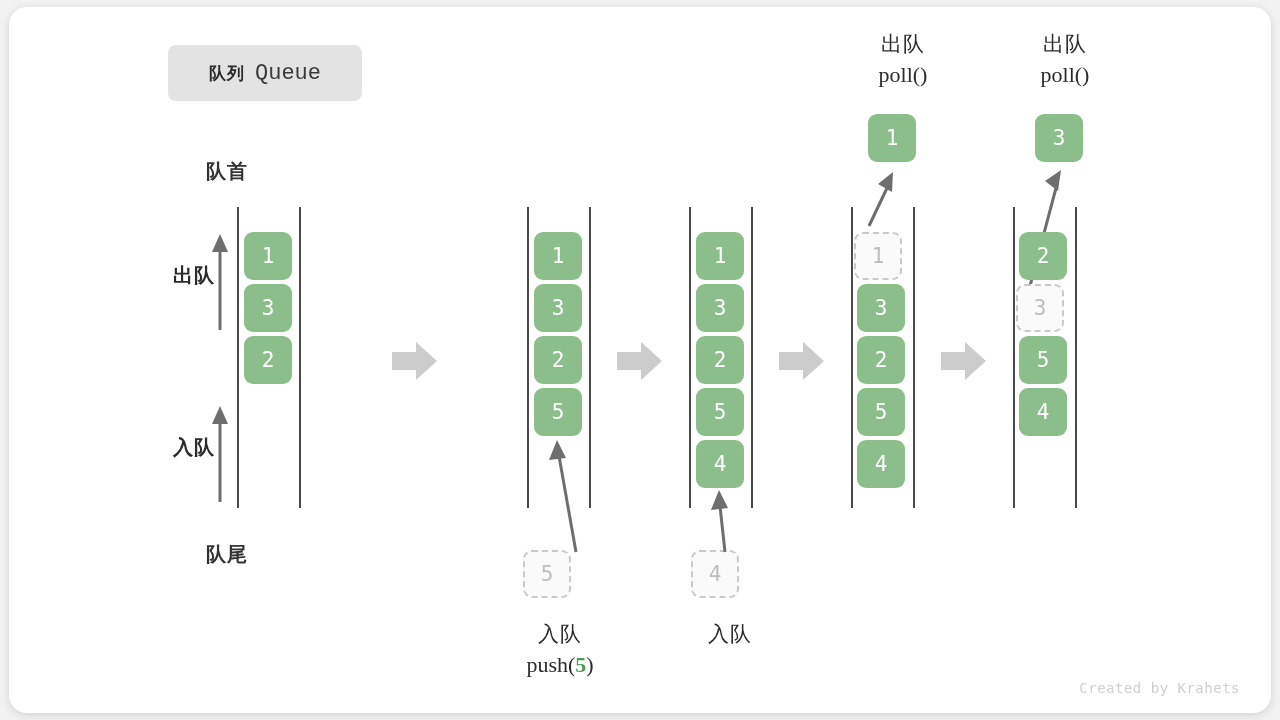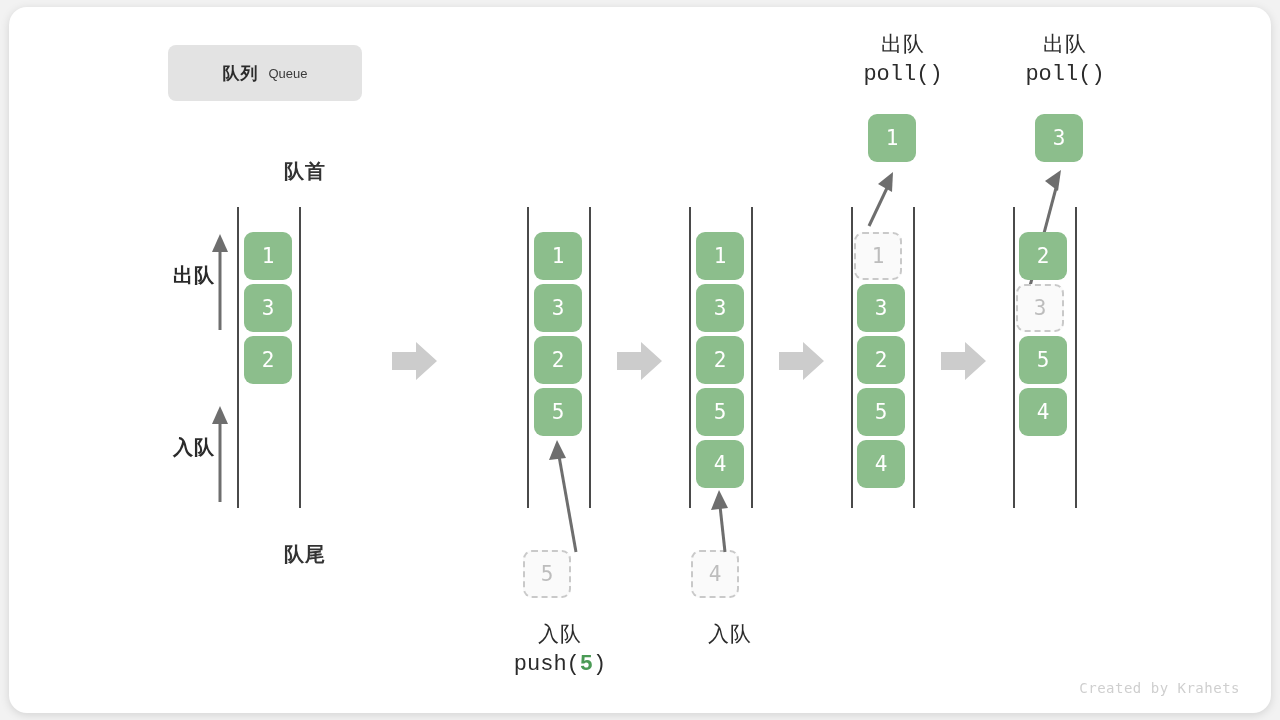--- a/index.html
+++ b/index.html
@@ -37,33 +37,33 @@
     align-items: center;
     justify-content: center;
   }
   #title-badge .cn {
     font-size: 17px;
     font-weight: bold;
     color: #2b2b2b;
     letter-spacing: 1px;
   }
   #title-badge .en {
-    font-family: Liberation Sans, sans-serif;
-    font-size: 13px;
+    font-family: Liberation Mono, monospace;
+    font-size: 22px;
     color: #3b3b3b;
     margin-left: 10px;
   }
 
   
   .head-tail-label {
     font-size: 20px;
     font-weight: bold;
     color: #333333;
     letter-spacing: 1px;
-    text-align: right;
+    text-align: left;
     width: 120px;
   }
   .side-label {
     font-size: 20px;
     font-weight: bold;
     color: #2b2b2b;
     letter-spacing: 1px;
     text-align: right;
     width: 72px;
   }
@@ -99,21 +99,21 @@
     text-align: center;
     width: 200px;
   }
   .op-caption .cn {
     font-size: 21px;
     color: #2b2b2b;
     letter-spacing: 1px;
     display: block;
   }
   .op-caption .code {
-    font-family: Liberation Mono, monospace;
+    font-family: Liberation Serif, serif;
     font-size: 22px;
     color: #2b2b2b;
     display: block;
     margin-top: 4px;
   }
   .op-caption .code .arg { color: #4a9a55; font-weight: bold; }
 
   
   #credit {
     right: 40px; bottom: 24px;

